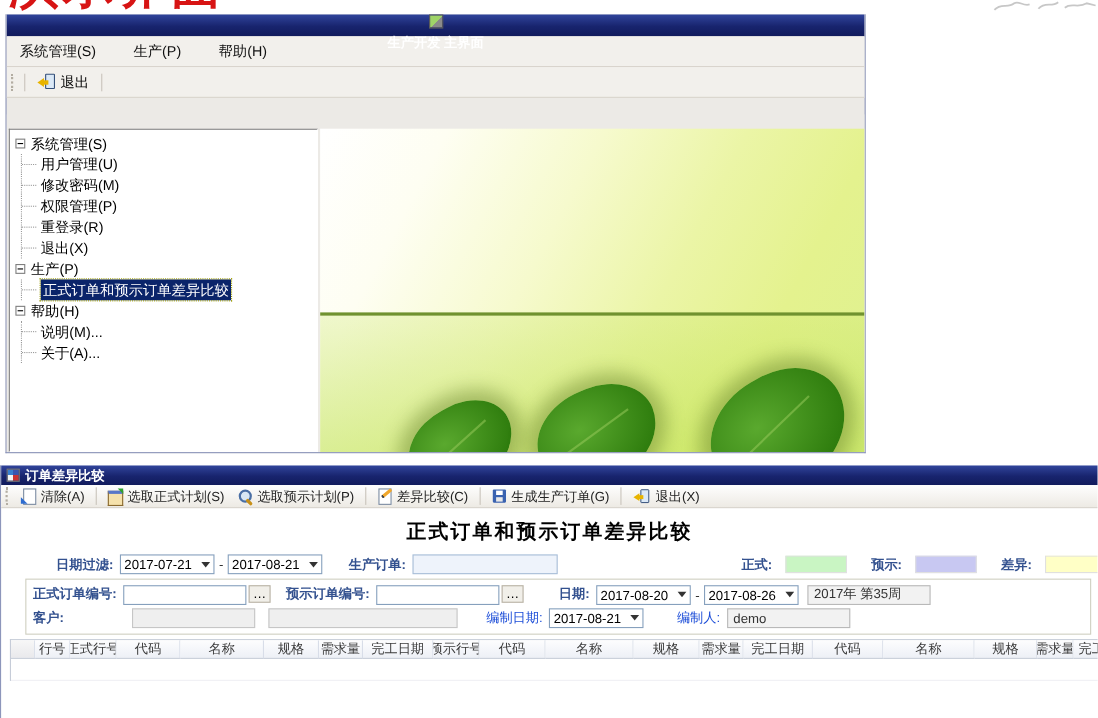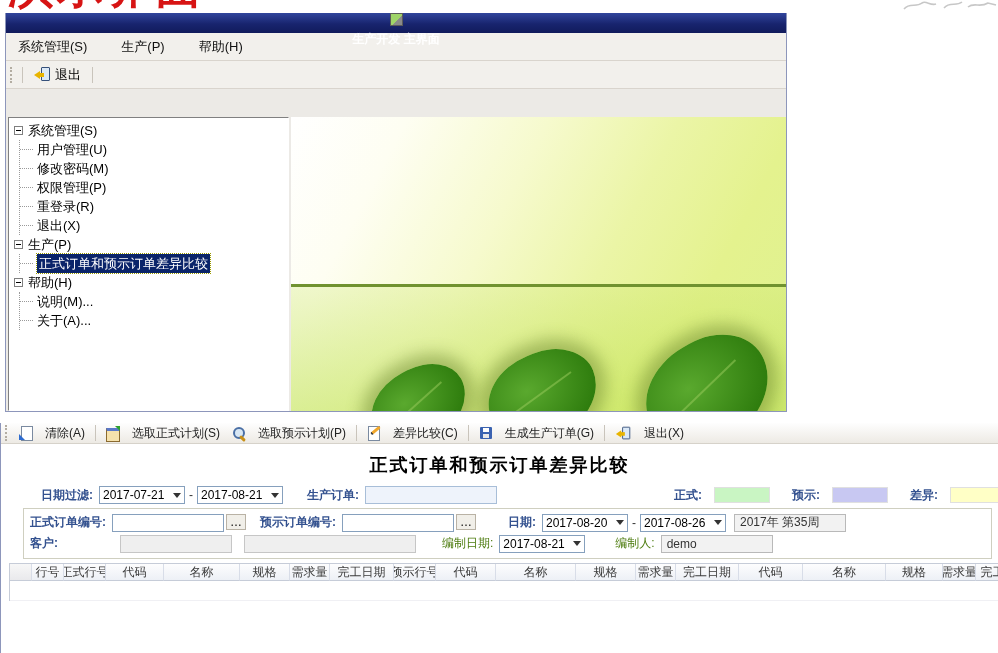--- a/index.html
+++ b/index.html
@@ -69,21 +69,21 @@
   .leaf3 { left:352px; bottom:-32px; width:130px; height:102px; transform:rotate(-30deg); }
 
   
   .compare-window { position:absolute; left:0; top:423px; width:998px; height:230px;
     background:#fff; border-left:1px solid #8d96bb; overflow:hidden; }
   .compare-window .titlebar { height:18px; }
   .app-icon2 { width:12px; height:12px; flex:none; border:1px solid #777;
     background:conic-gradient(#3a55b0 0 25%,#cc3333 0 50%,#f4f4f4 0 75%,#3a7fd0 0); }
   .toolbar2 { height:21px; background:linear-gradient(#fefefe,#edeae4);
     border-bottom:1px solid #d6d2ca; display:flex; align-items:center; padding-left:2px; font-size:12px; color:#222; }
-  .tbtn { display:flex; align-items:center; gap:12px; padding:1px 6px; white-space:nowrap; }
+  .tbtn { display:flex; align-items:center; gap:4px; padding:1px 6px; white-space:nowrap; }
 
   
   .ic { position:relative; width:14px; height:14px; flex:none; }
   .i-clear::before { content:""; position:absolute; left:2px; top:0; width:10px; height:13px;
     background:#fff; border:1px solid #7a8aa0; }
   .i-clear::after { content:""; position:absolute; left:0; bottom:0; width:0; height:0;
     border-bottom:6px solid #2e6cd0; border-right:6px solid transparent; }
   .i-pick::before { content:""; position:absolute; left:0; top:2px; width:12px; height:10px;
     background:#f6e2ac; border:1px solid #8a6a30; border-top:3px solid #5a78c8; }
   .i-pick::after { content:""; position:absolute; right:0; top:0; width:0; height:0;
@@ -97,24 +97,24 @@
   .i-compare::after { content:""; position:absolute; left:3px; top:3px; width:11px; height:3px;
     background:linear-gradient(90deg,#444 0 15%,#f0a72c 15%); transform:rotate(-40deg); border-radius:1px; }
   .i-save::before { content:""; position:absolute; left:1px; top:1px; width:12px; height:12px;
     background:#3a62b0; border-radius:1px; }
   .i-save::after { content:""; position:absolute; left:4px; top:2px; width:6px; height:4px; background:#fff;
     box-shadow:0 6px 0 0 #e8e8e8; }
 
   .heading { text-align:center; font-size:18px; font-weight:bold; color:#000;
     padding:9px 0 7px; letter-spacing:2px; }
 
-  .filter-row { display:flex; align-items:center; height:22px; padding-left:40px;
+  .filter-row { display:flex; align-items:center; height:22px; padding-left:50px;
     font-size:12px; overflow:hidden; }
   .lblb { color:#33518f; font-weight:bold; margin-right:6px; white-space:nowrap; }
-  .lblg { color:#4d7c0f; margin-right:6px; white-space:nowrap; }
+  .lblg { color:#1d4ed8; margin-right:6px; white-space:nowrap; }
   .combo { display:flex; align-items:center; justify-content:space-between; width:86px; height:18px;
     border:1px solid #86a0bd; background:#fff; padding:0 3px; font-size:12px; flex:none; }
   .caret { width:0; height:0; border-left:4px solid transparent; border-right:4px solid transparent;
     border-top:5px solid #333; flex:none; }
   .dash { margin:0 4px; color:#333; }
   .inp { height:18px; border:1px solid #a8bed8; background:#eef3fb; font-size:12px; padding:0 3px;
     font-family:inherit; }
   .inp.white { background:#fff; border-color:#86a0bd; }
   .inp.gray { background:#efefef; border-color:#c6c6c6; }
   .rbox { height:18px; background:#f2f2f2; border:1px solid #b9b9b9; font-size:12px;
@@ -229,20 +229,24 @@
       <div class="hline"></div>
       <div class="lower"></div>
       <div class="leaf leaf1"></div>
       <div class="leaf leaf2"></div>
       <div class="leaf leaf3"></div>
     </div>
   </div>
 </div>
 
 <div class="compare-window">
+  <div class="titlebar">
+    <span class="app-icon2"></span>
+    <span class="ttl">订单差异比较</span>
+  </div>
 
   <div class="toolbar2">
     <span class="grip"></span>
     <span class="tbtn">
       <span class="ic i-clear"></span>
       <span>清除(A)</span>
     </span>
     <span class="sep"></span>
     <span class="tbtn">
       <span class="ic i-pick"></span>

